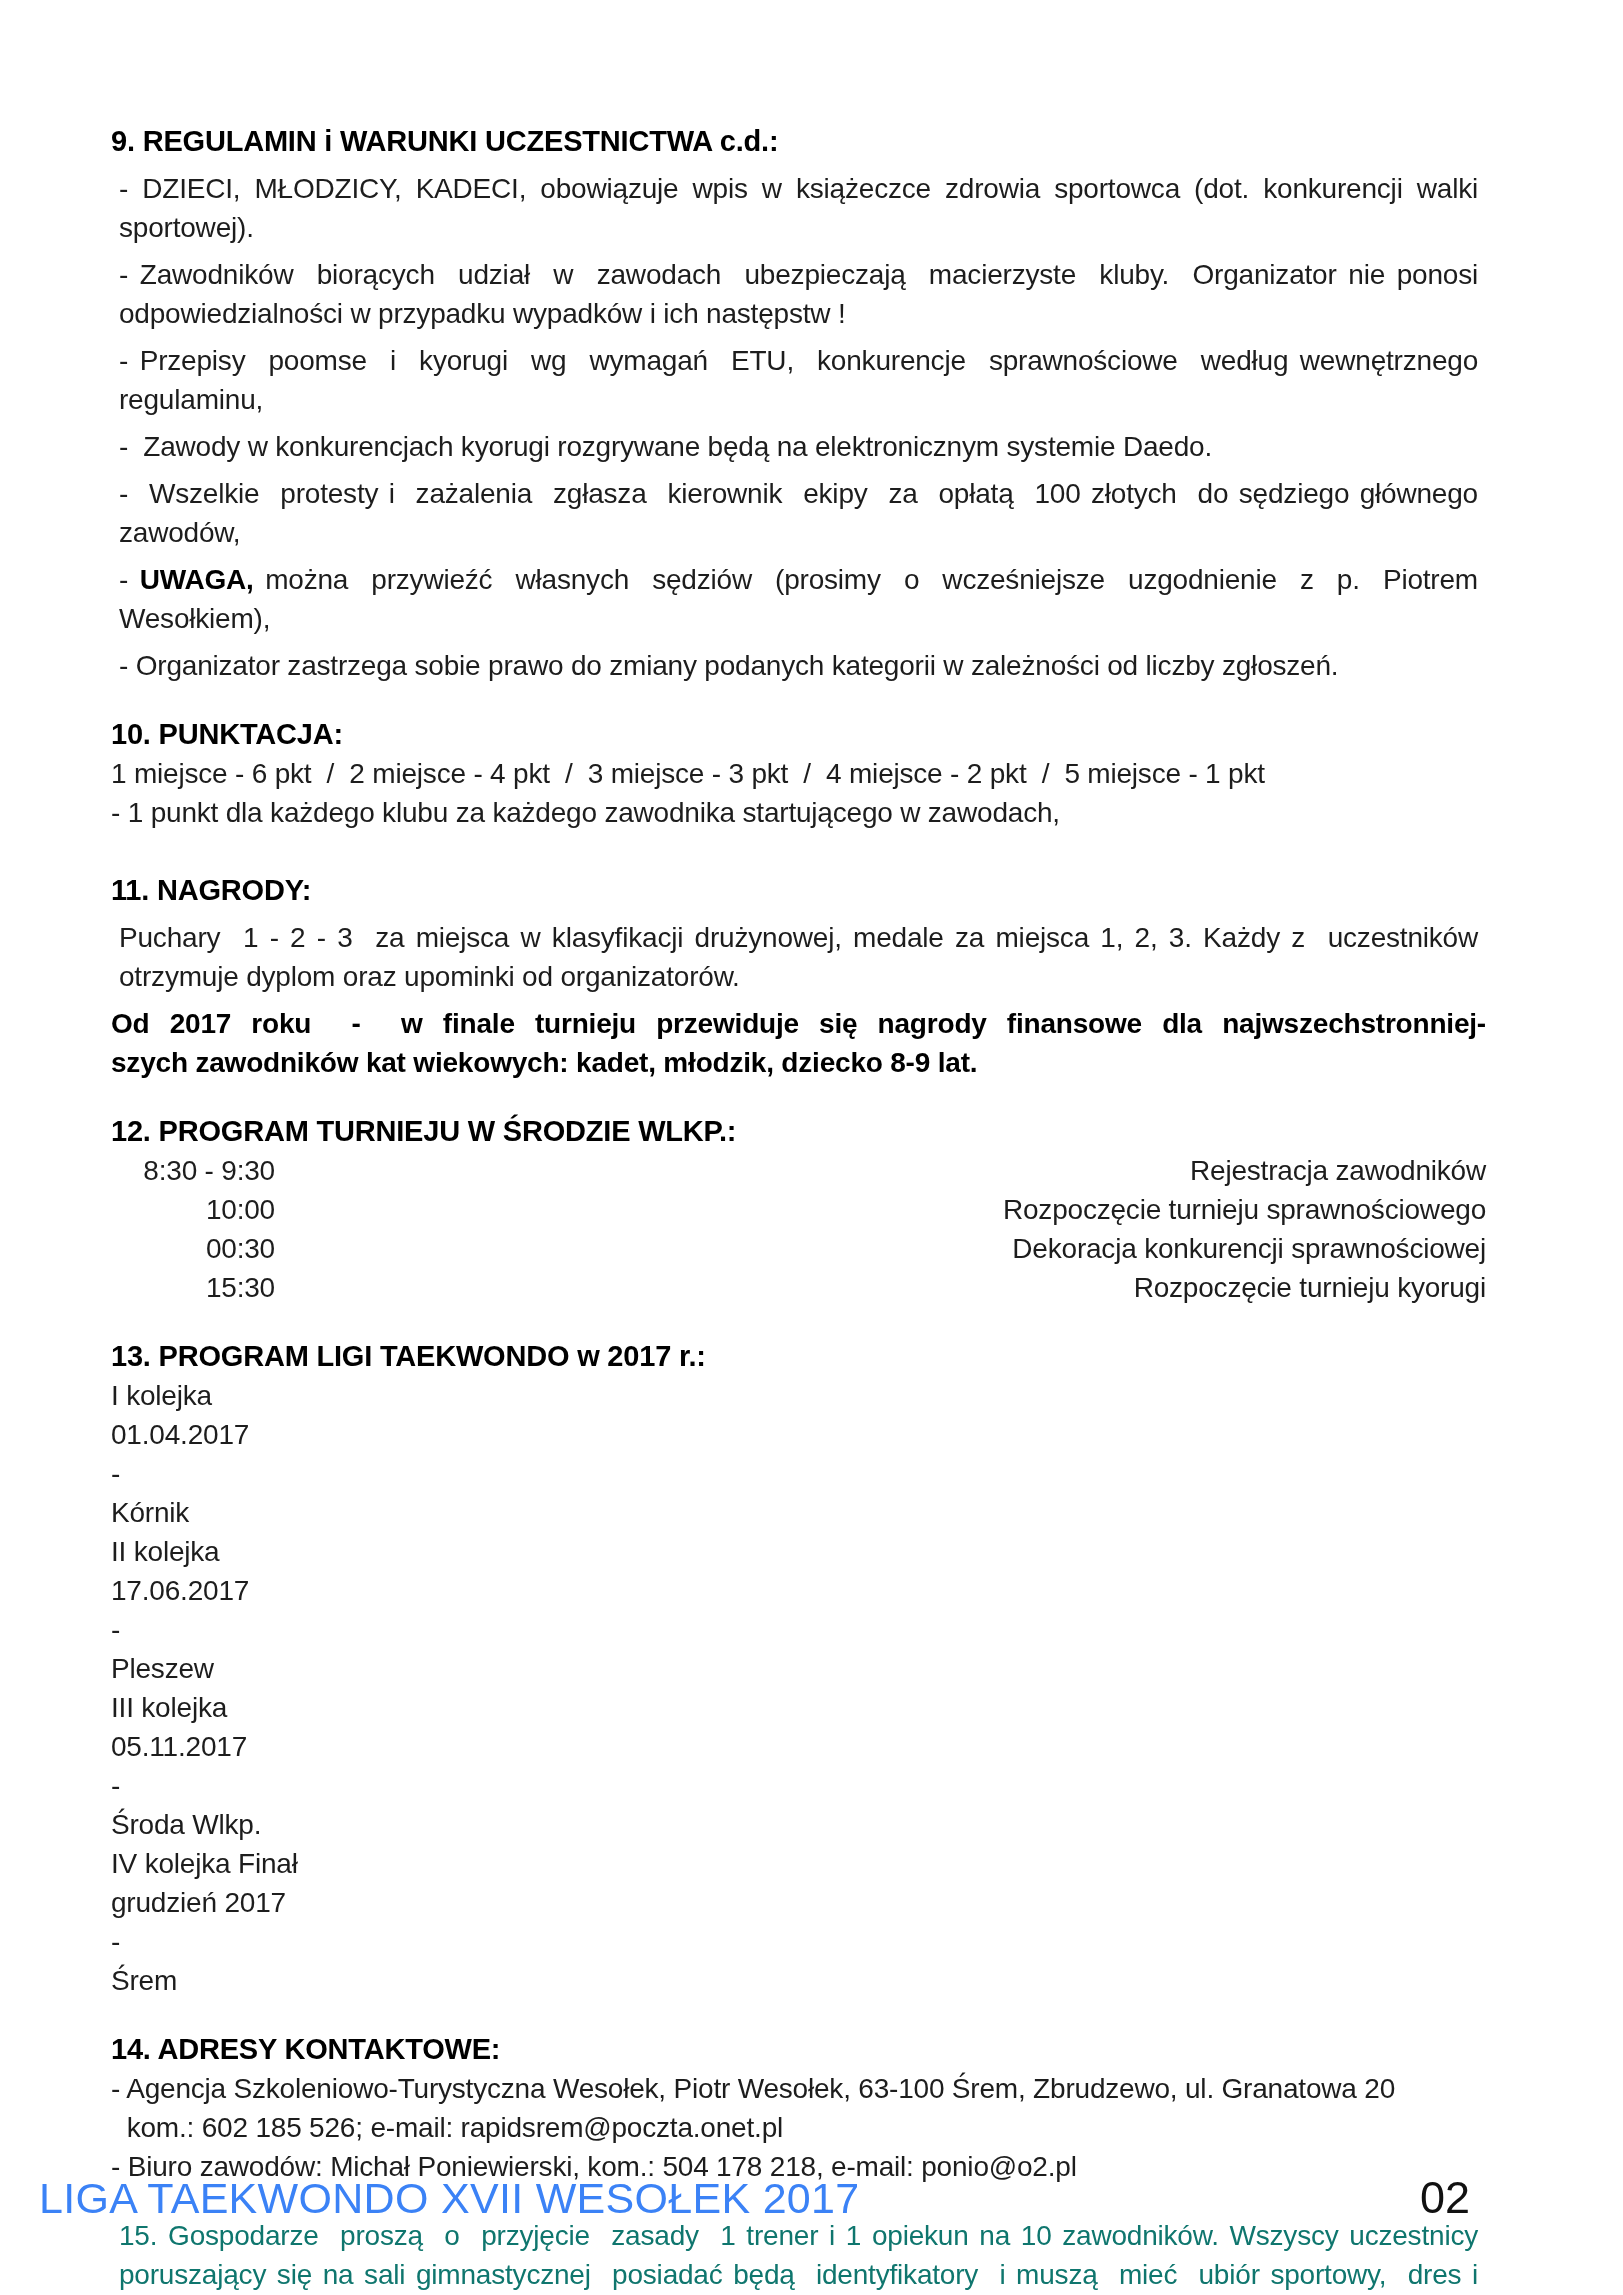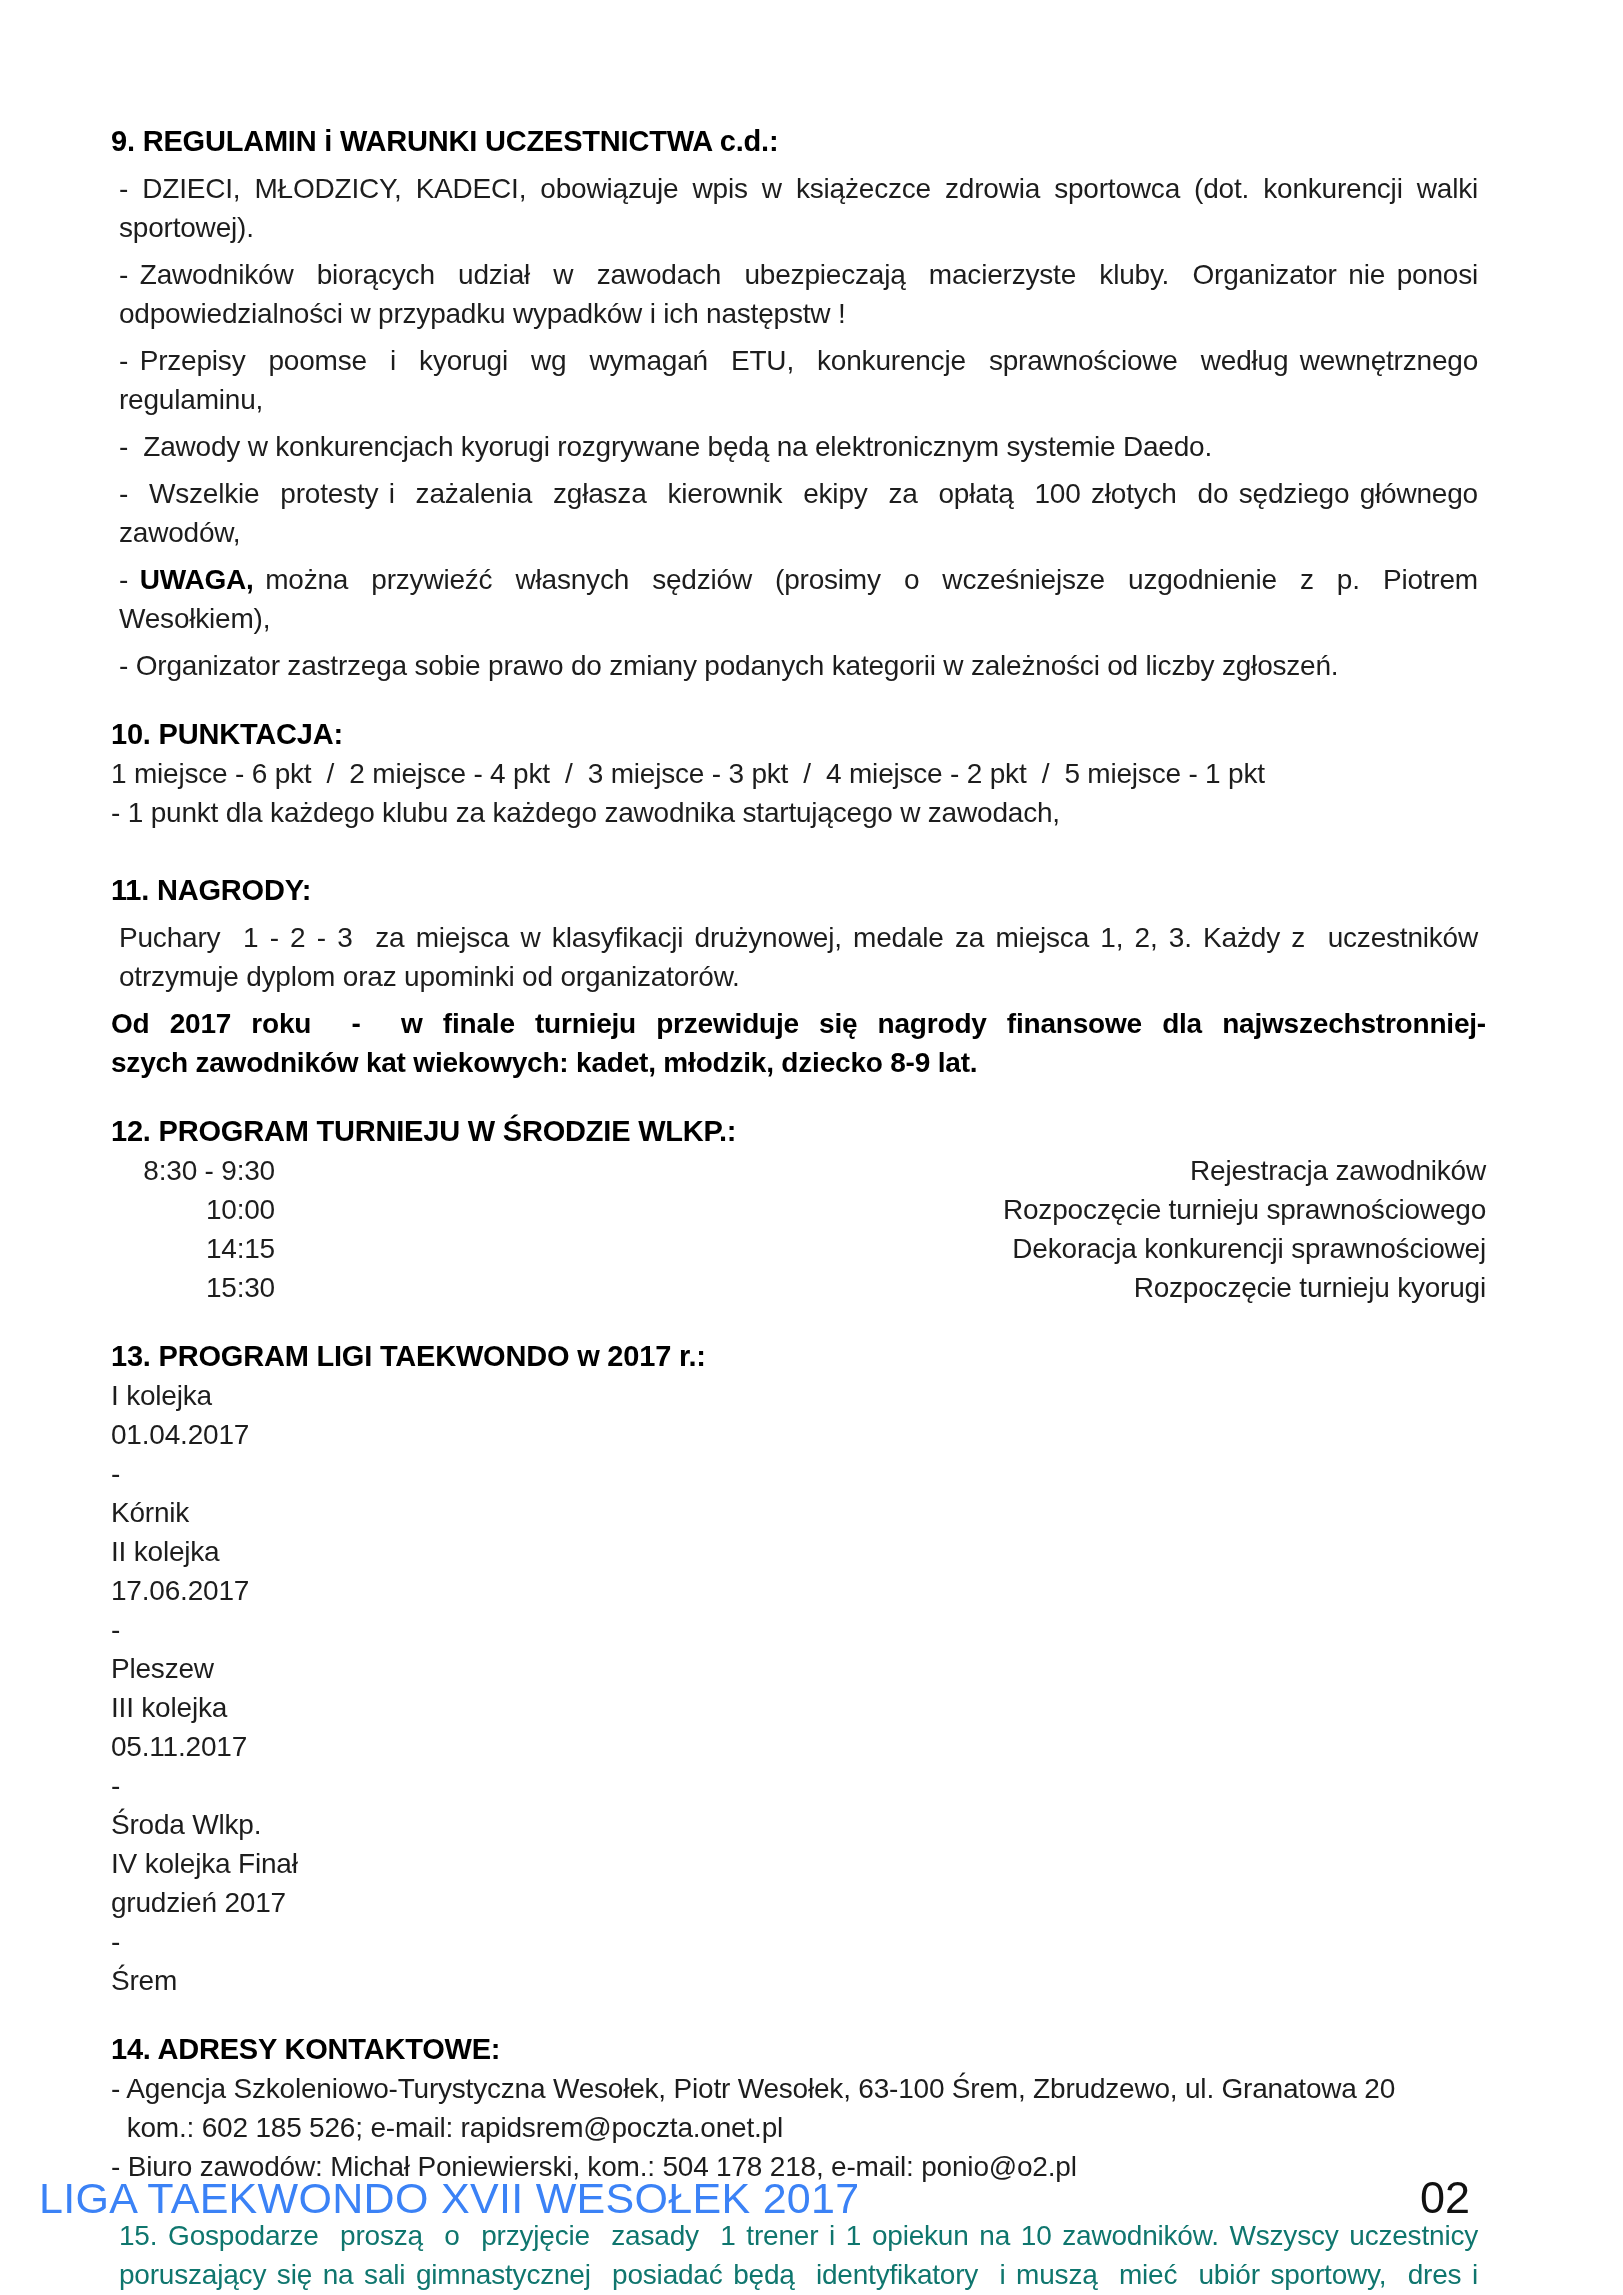--- a/index.html
+++ b/index.html
@@ -125,21 +125,21 @@
       <h2>12. PROGRAM TURNIEJU W ŚRODZIE WLKP.:</h2>
       <div class="sched-row">
         <span class="sched-time">8:30 - 9:30</span>
         <span class="sched-act">Rejestracja zawodników</span>
       </div>
       <div class="sched-row">
         <span class="sched-time">10:00</span>
         <span class="sched-act">Rozpoczęcie turnieju sprawnościowego</span>
       </div>
       <div class="sched-row">
-        <span class="sched-time">14:15</span>
+        <span class="sched-time">00:30</span>
         <span class="sched-act">Dekoracja konkurencji sprawnościowej</span>
       </div>
       <div class="sched-row">
         <span class="sched-time">15:30</span>
         <span class="sched-act">Rozpoczęcie turnieju kyorugi</span>
       </div>
     </section>
 
     <section>
       <h2>13. PROGRAM LIGI TAEKWONDO w 2017 r.:</h2>

